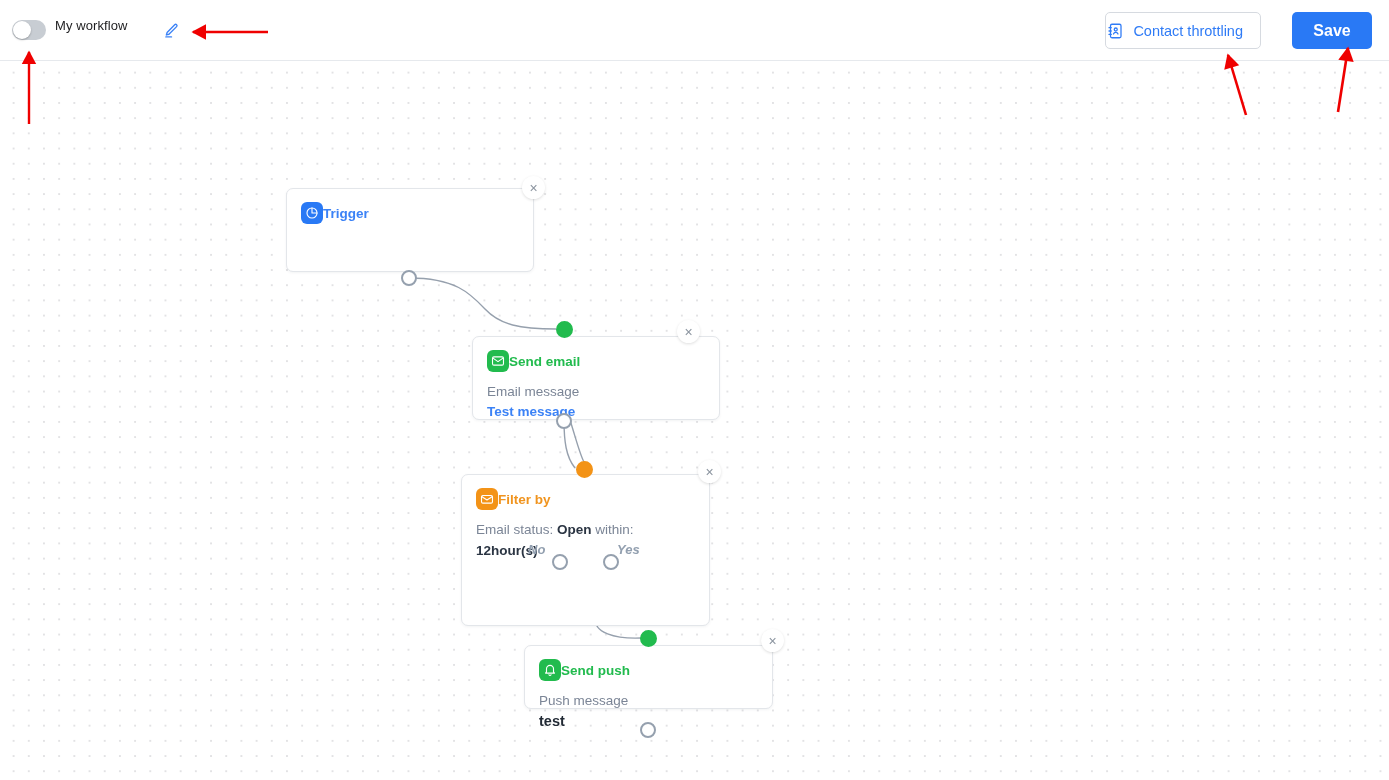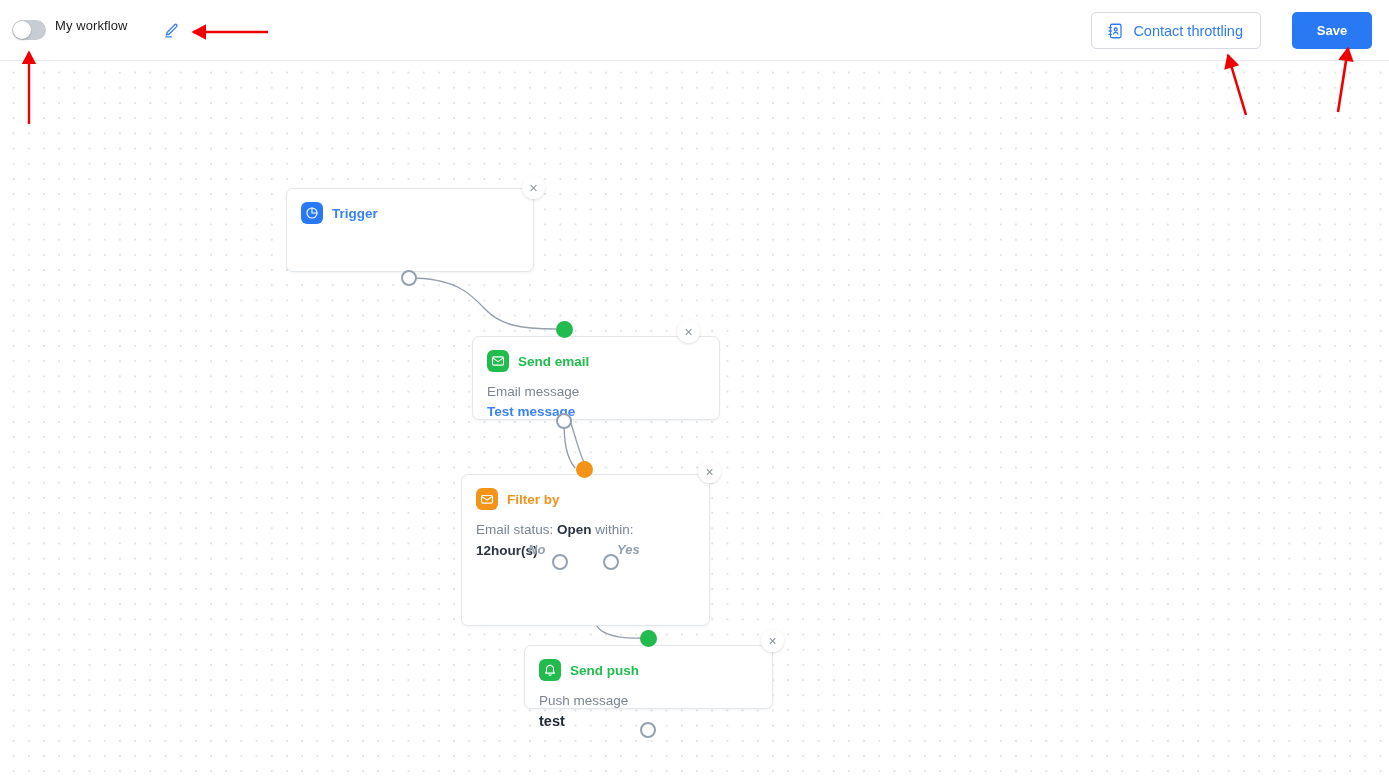--- a/index.html
+++ b/index.html
@@ -47,41 +47,41 @@
   #edit-pencil {
     position: absolute;
     left: 163px; top: 22px;
     width: 17px; height: 17px;
     cursor: pointer;
   }
   #btn-throttling {
     position: absolute;
     right: 128px; top: 12px;
     height: 37px;
-    padding: 0 17px 0 14px;
+    padding: 0 17px 0 0;
     display: flex; align-items: center; gap: 9px;
     background: #ffffff;
     border: 1px solid #d6dae0;
     border-radius: 5px;
     color: #2f7bf6;
     font-size: 14.5px;
     cursor: pointer;
     white-space: nowrap;
   }
   #btn-save {
     position: absolute;
     right: 17px; top: 12px;
     height: 37px;
     min-width: 80px;
     display: flex; align-items: center; justify-content: center;
     background: #2979f5;
     border: none;
     border-radius: 5px;
     color: #ffffff;
-    font-size: 13px;
+    font-size: 16px;
     font-weight: bold;
     cursor: pointer;
   }
 
   
   #canvas {
     position: absolute;
     top: 61px; left: 0;
     width: 1389px; height: 719px;
     background-color: #ffffff;
@@ -99,21 +99,21 @@
   
   .node {
     position: absolute;
     background: #ffffff;
     border: 1px solid #e3e6ea;
     border-radius: 7px;
     box-shadow: 0 1px 3px rgba(20,30,50,.055);
     cursor: grab;
   }
   .node-head {
-    display: flex; align-items: center; gap: 9px;
+    display: flex; align-items: center; 
     padding: 13px 14px 0 14px;
   }
   .node-icon {
     width: 22px; height: 22px;
     border-radius: 6px;
     display: flex; align-items: center; justify-content: center;
     flex: 0 0 auto;
   }
   .node-icon.blue   { background: #2979f5; }
   .node-icon.green  { background: #22bb4e; }

